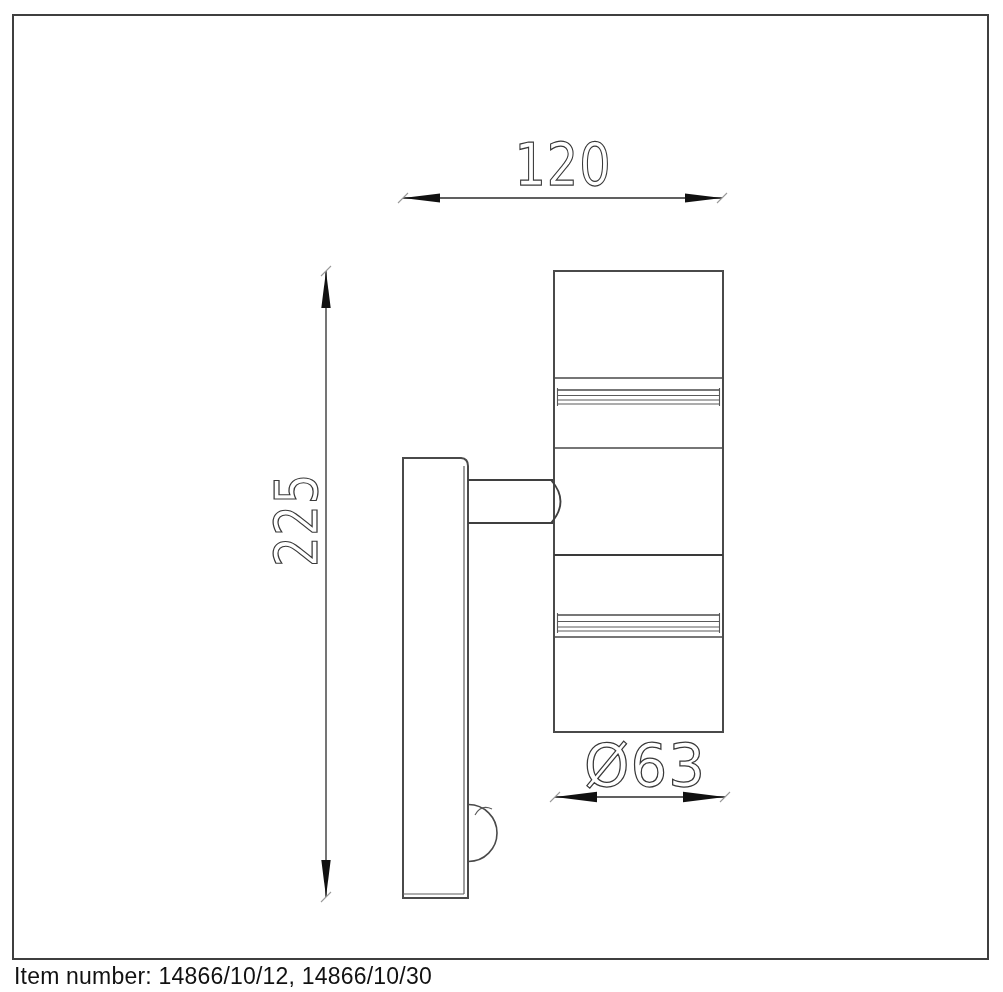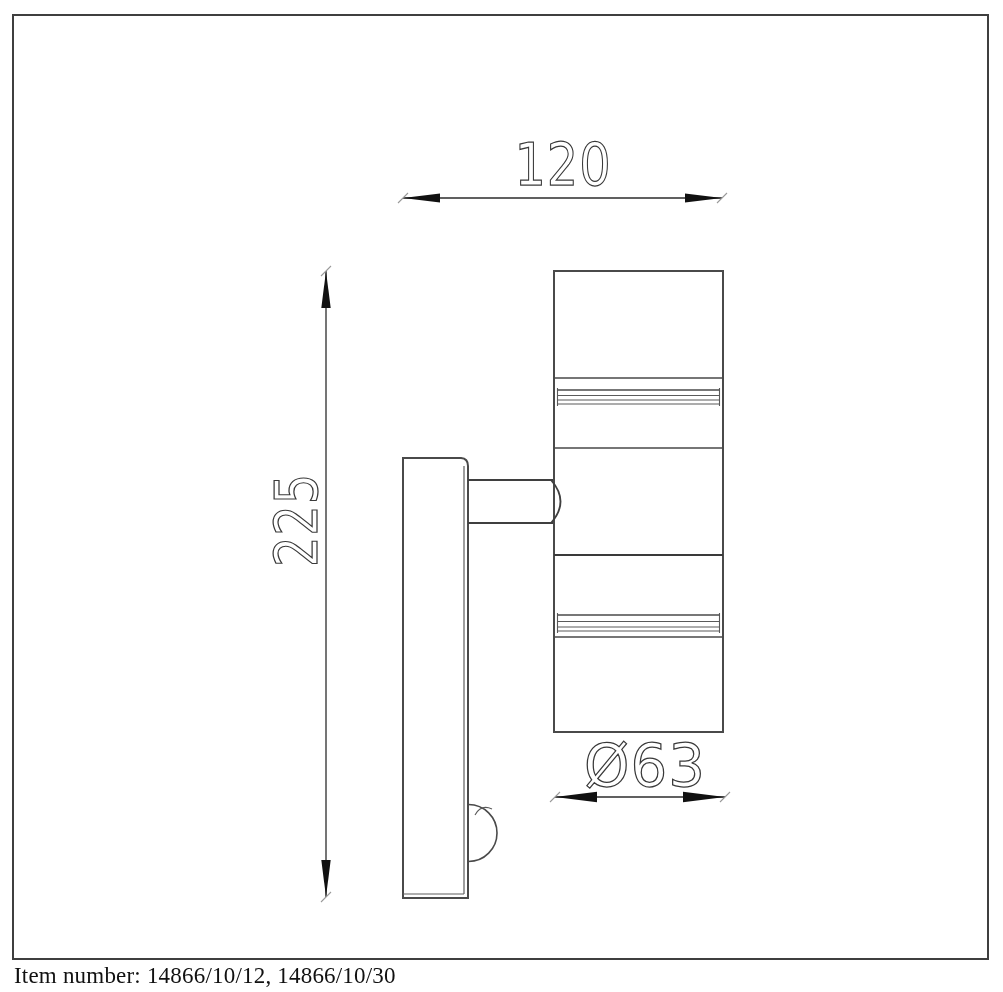--- a/index.html
+++ b/index.html
@@ -44,21 +44,21 @@
     stroke: #3a3a3a;
     stroke-width: 1.25px;
     font-family: "DejaVu Sans", sans-serif;
     font-size: 58px;
     letter-spacing: 1px;
   }
   .footer-text {
     position: absolute;
     left: 14px;
     top: 963px;
-    font-family: Liberation Serif, serif;
+    font-family: Liberation Sans, sans-serif;
     font-size: 23px;
     color: #111111;
     letter-spacing: 0.2px;
     white-space: nowrap;
   }
 </style>
 </head>
 <body>
 
 <div class="frame"></div>

